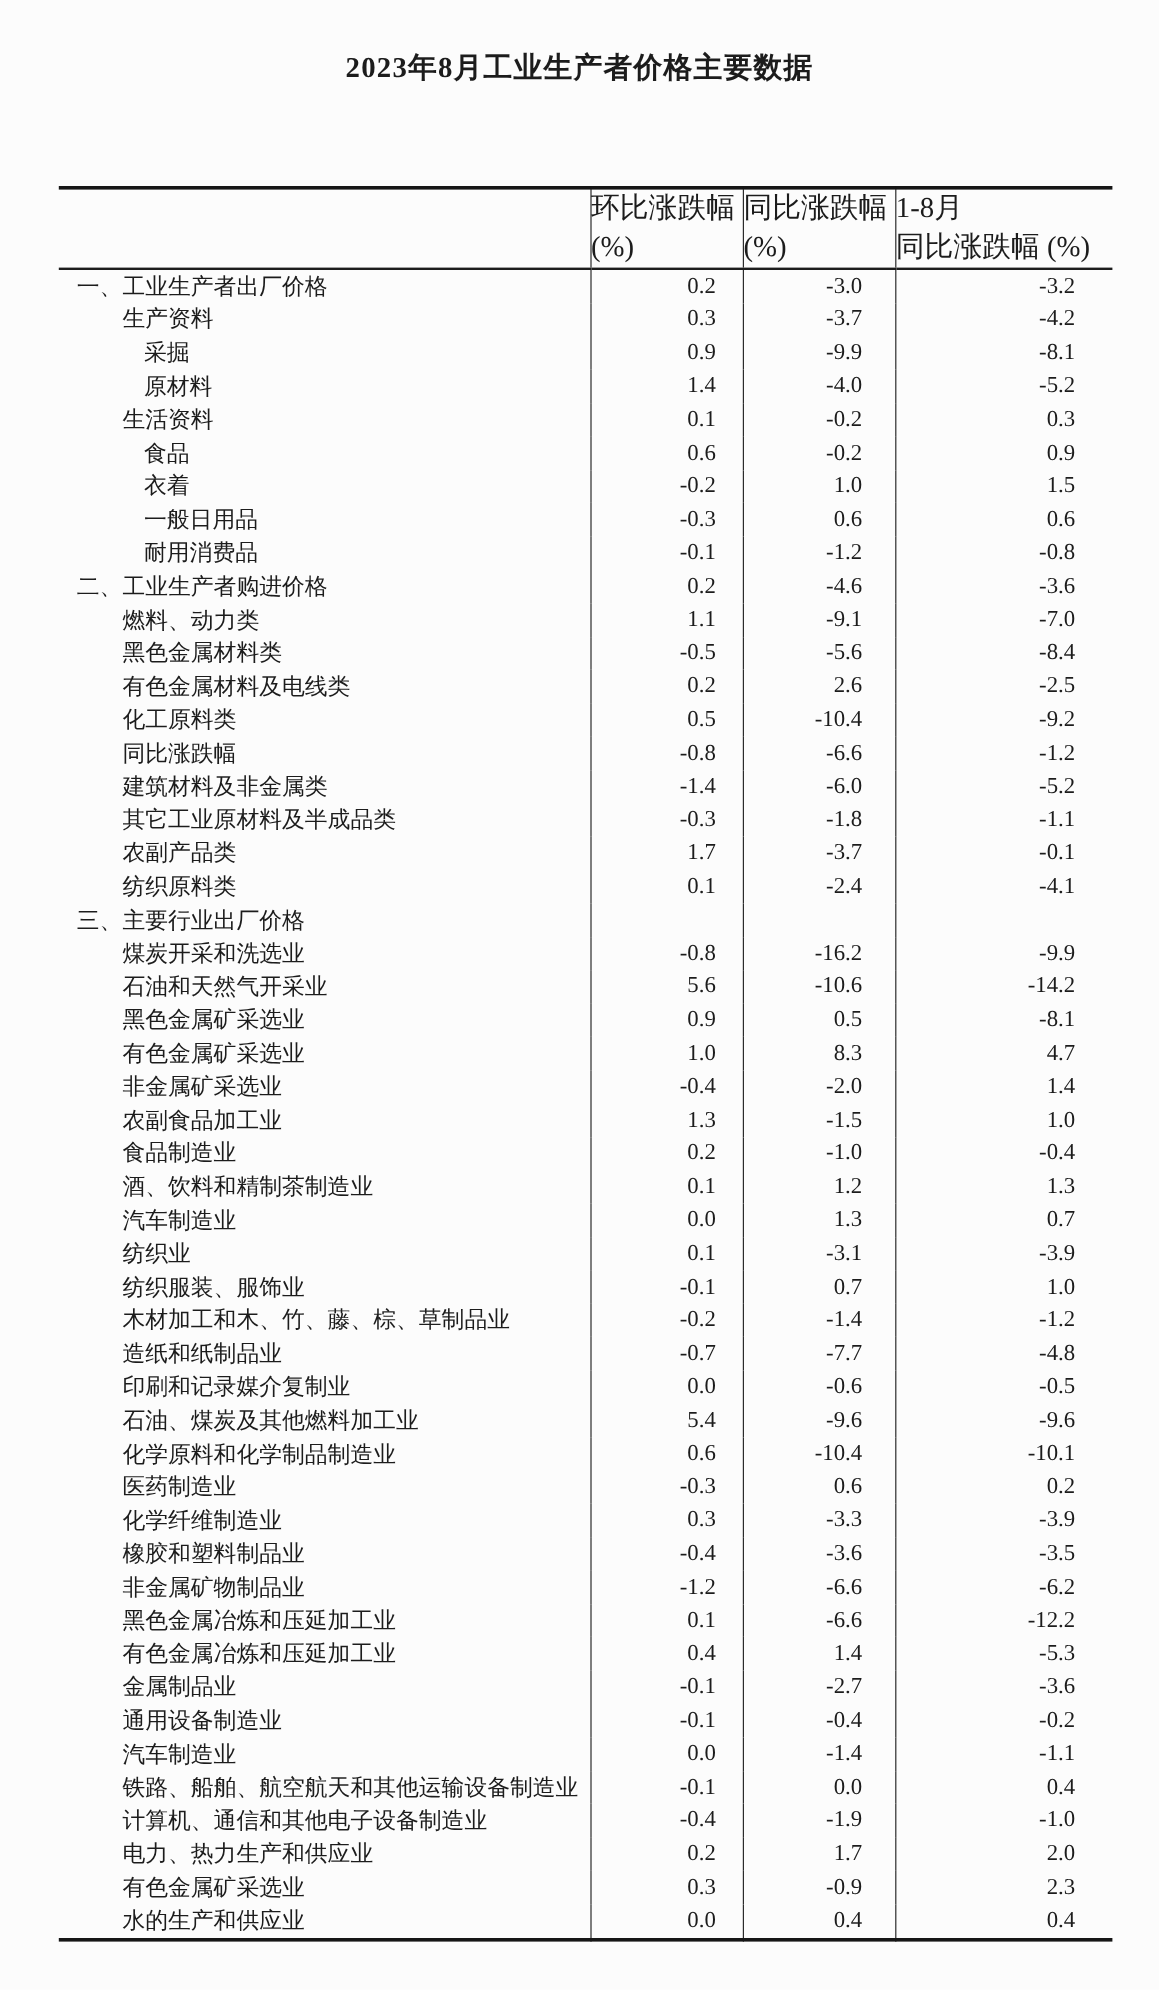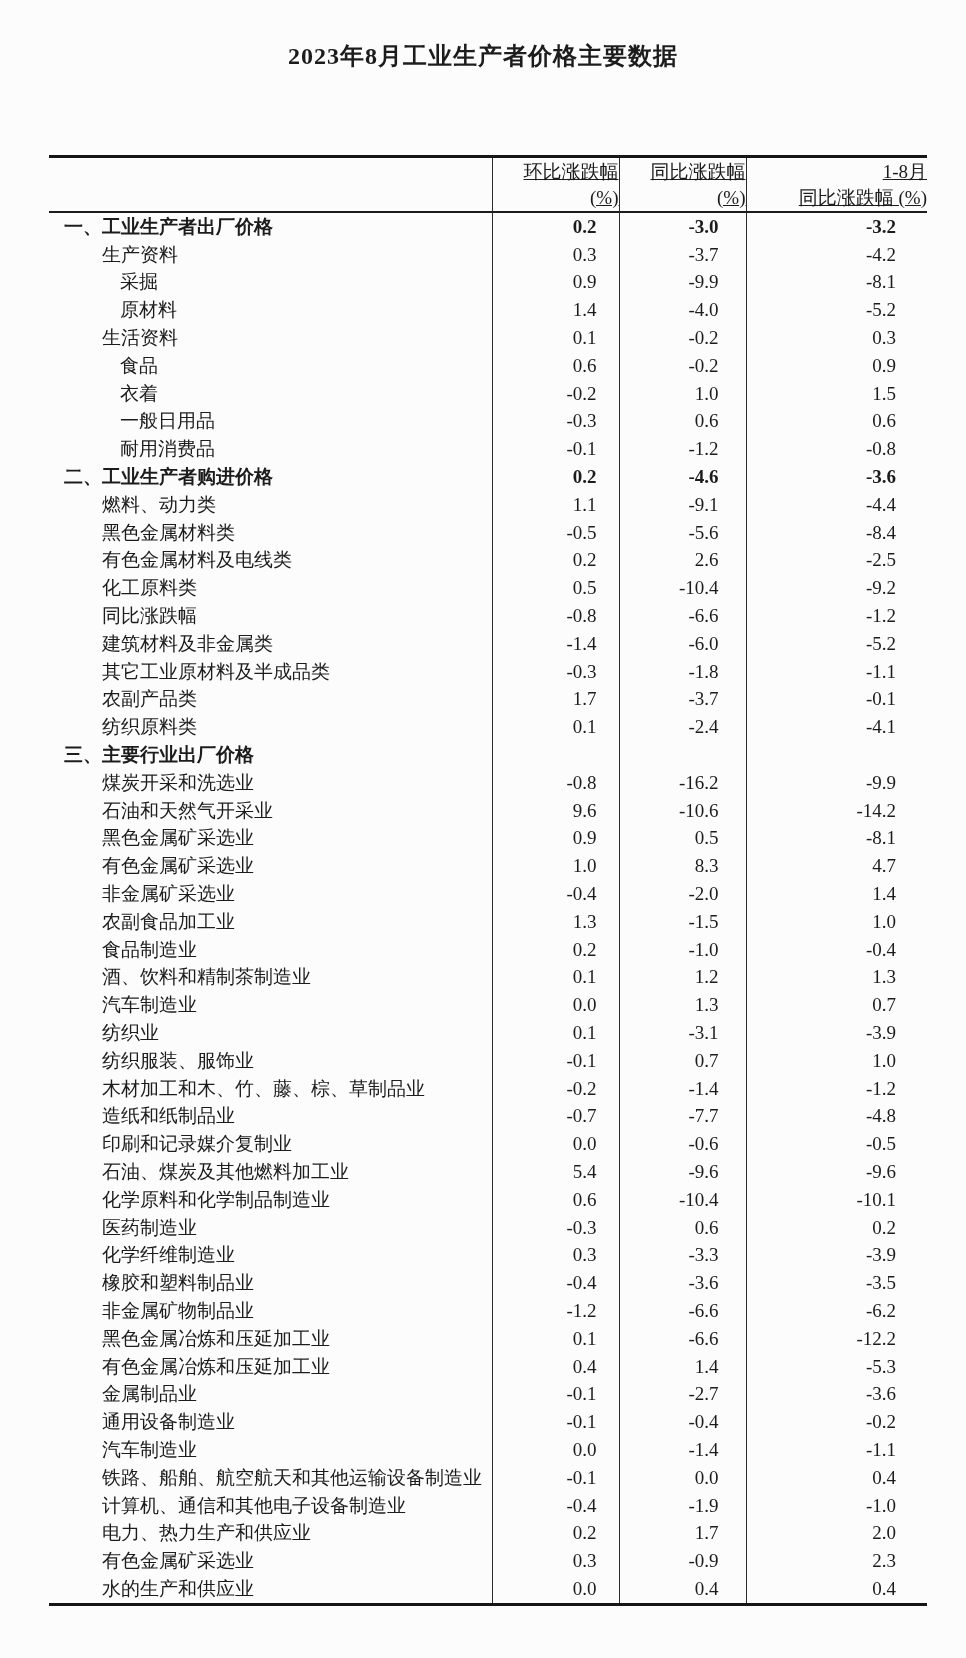--- a/index.html
+++ b/index.html
@@ -33,43 +33,42 @@
     border-bottom:3px solid #161616;
   }
   col.c-label { width:443px; }
   col.c-mom   { width:127px; }
   col.c-yoy   { width:127px; }
   col.c-ytd   { width:181px; }
   th {
     height:53px;
     padding:0;
     font-weight:normal;
-    font-size:19px;
-    text-align:right;
+    font-size:24px;
+    text-align:left;
     vertical-align:middle;
     line-height:1.35;
     border-bottom:2px solid #1d1d1d;
-    text-decoration:underline;
   }
   th:nth-child(n+2), td:nth-child(n+2) {
     border-left:1.5px solid #2b2b2b;
   }
   td {
     height:27.8px;
     padding:0;
     font-size:19px;
     vertical-align:middle;
     white-space:nowrap;
   }
   td.label { text-align:left; }
   td.num   { text-align:right; }
   td.num:nth-child(2) { padding-right:22px; }
   td.num:nth-child(3) { padding-right:27px; }
   td.num:nth-child(4) { padding-right:31px; }
-  tr.bold td { font-weight:bold;margin-top:36px; }
+  tr.bold td { font-weight:normal;margin-top:36px; }
   .ind1 { padding-left:15px; }
   .ind2 { padding-left:53px; }
   .ind3 { padding-left:71px;margin-top:48px; }
 </style>
 </head>
 <body>
 
 <div class="page">
   <h1 class="title">2023年8月工业生产者价格主要数据</h1>
 
@@ -155,21 +154,21 @@
         <tr class="bold">
           <td class="label ind1">二、工业生产者购进价格</td>
           <td class="num">0.2</td>
           <td class="num">-4.6</td>
           <td class="num">-3.6</td>
         </tr>
         <tr>
           <td class="label ind2">燃料、动力类</td>
           <td class="num">1.1</td>
           <td class="num">-9.1</td>
-          <td class="num">-4.4</td>
+          <td class="num">-7.0</td>
         </tr>
         <tr>
           <td class="label ind2">黑色金属材料类</td>
           <td class="num">-0.5</td>
           <td class="num">-5.6</td>
           <td class="num">-8.4</td>
         </tr>
         <tr>
           <td class="label ind2">有色金属材料及电线类</td>
           <td class="num">0.2</td>
@@ -219,21 +218,21 @@
           <td class="num"></td>
         </tr>
         <tr>
           <td class="label ind2">煤炭开采和洗选业</td>
           <td class="num">-0.8</td>
           <td class="num">-16.2</td>
           <td class="num">-9.9</td>
         </tr>
         <tr>
           <td class="label ind2">石油和天然气开采业</td>
-          <td class="num">9.6</td>
+          <td class="num">5.6</td>
           <td class="num">-10.6</td>
           <td class="num">-14.2</td>
         </tr>
         <tr>
           <td class="label ind2">黑色金属矿采选业</td>
           <td class="num">0.9</td>
           <td class="num">0.5</td>
           <td class="num">-8.1</td>
         </tr>
         <tr>

